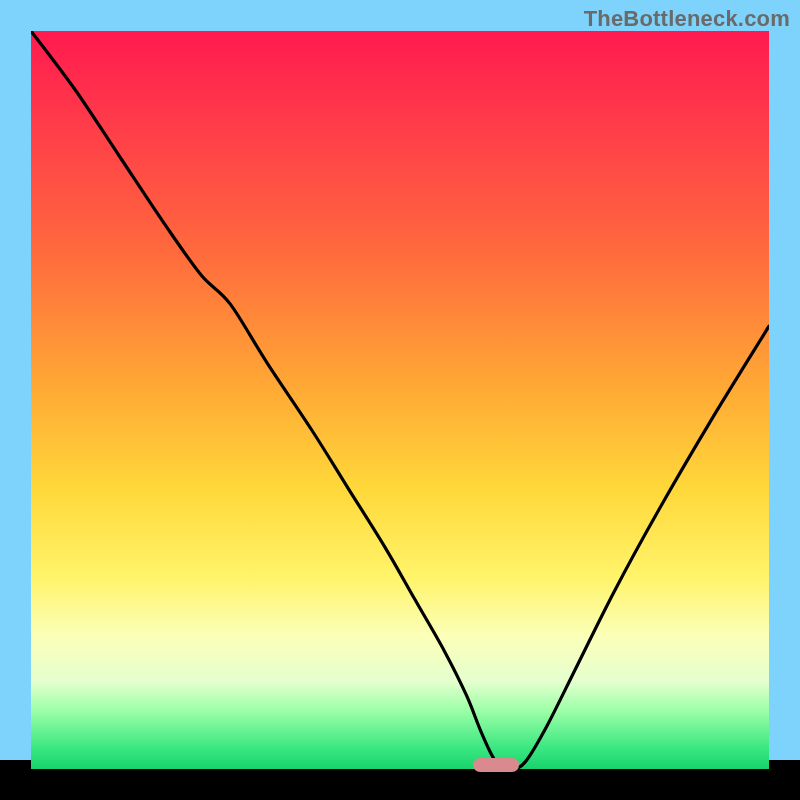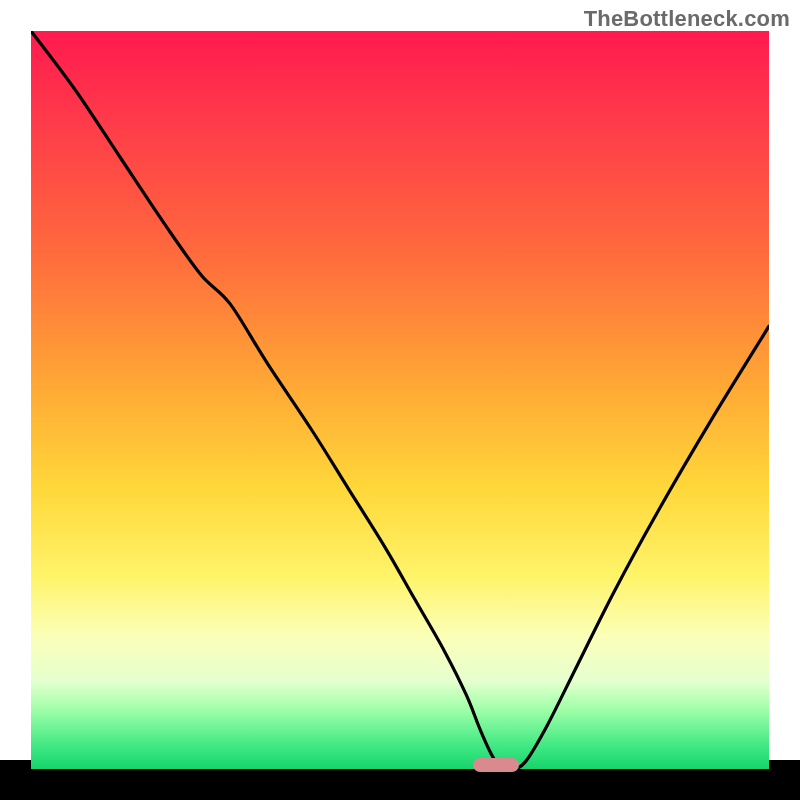--- a/index.html
+++ b/index.html
@@ -7,21 +7,21 @@
     padding: 0;
     width: 800px;
     height: 800px;
     background: #000;
     overflow: hidden;
   }
   .frame {
     position: relative;
     width: 800px;
     height: 760px;
-    background: #ffffff;
+    background: #7dd3fc;
   }
   .plot {
     position: absolute;
     left: 31px;
     top: 31px;
     width: 738px;
     height: 738px;
     
     background: linear-gradient(
       to bottom,

